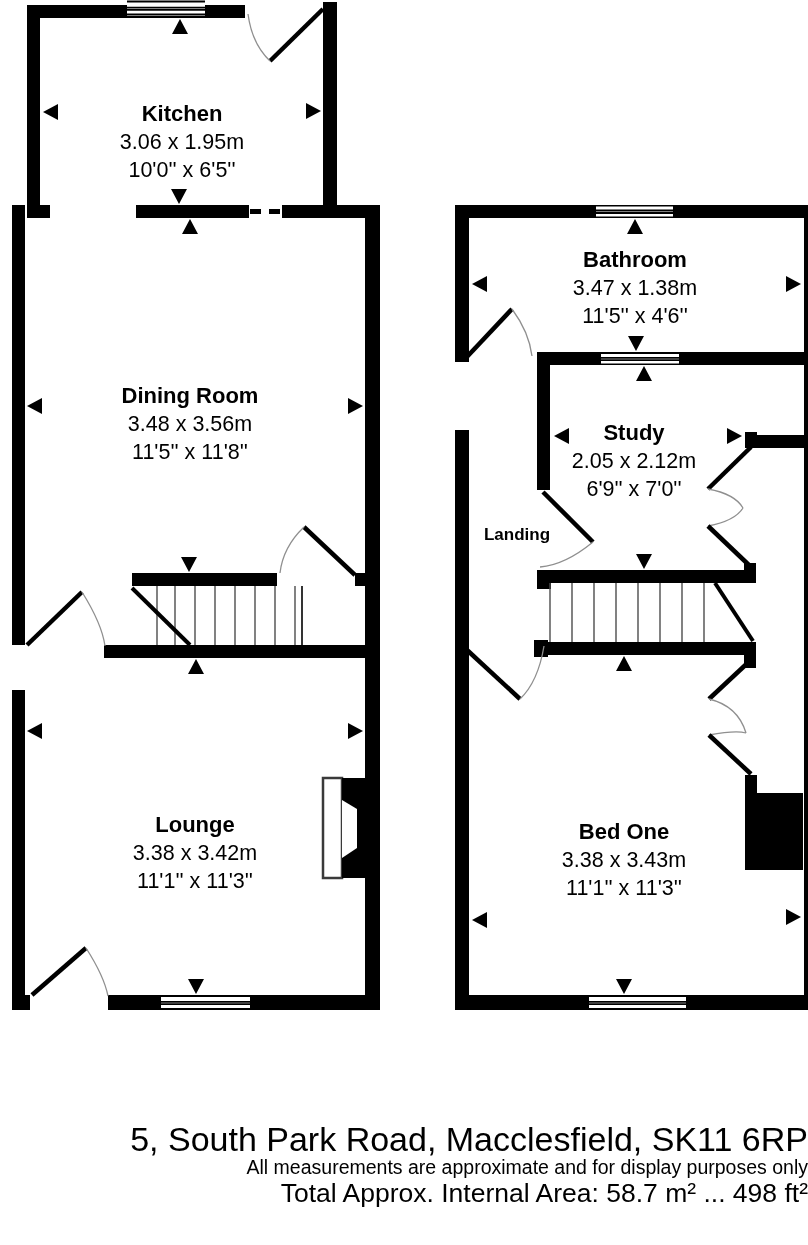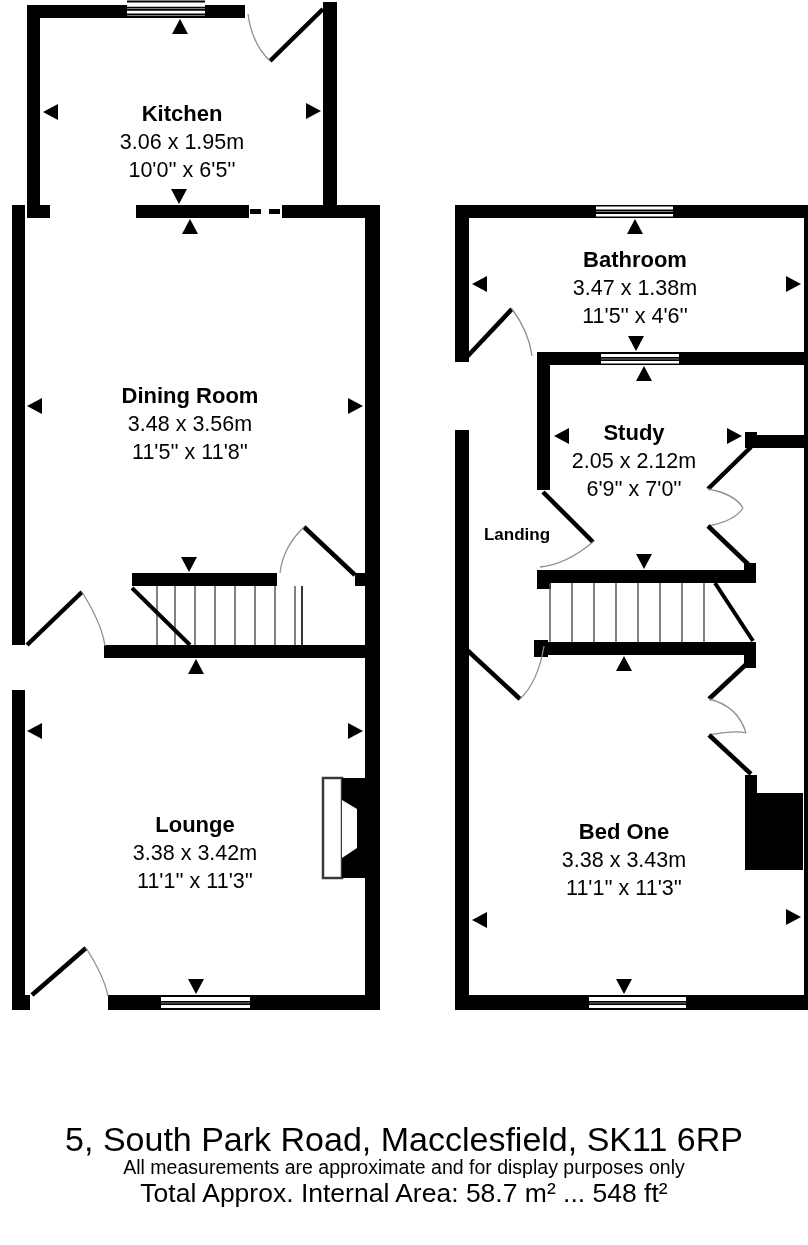--- a/index.html
+++ b/index.html
@@ -11,21 +11,21 @@
   .landing{font-size:17px;font-weight:bold;}
   .wall{fill:#000000;}
   .leaf{stroke:#000000;stroke-width:4.5;fill:none;stroke-linecap:butt;}
   .arc{stroke:#8f8f8f;stroke-width:1.3;fill:none;}
   .tread{stroke:#4d4d4d;stroke-width:1.4;fill:none;}
   .stairedge{stroke:#000;stroke-width:1.6;fill:none;}
   .breakline{stroke:#000;stroke-width:4;fill:none;}
   .win{fill:#ffffff;}
   .winline{stroke:#000;stroke-width:1.8;fill:none;}
   .arrow{fill:#000;}
-  .footer{position:absolute;left:0;width:808px;text-align:center;}
+  .footer{position:absolute;left:0;width:808px;text-align:right;}
   .addr{top:1120px;font-size:34px;}
   .area{top:1178px;font-size:26.5px;}
   .disc{top:1156px;font-size:19.5px;}
 </style>
 </head>
 <body>
 
 <div class="plan-wrap">
 <svg width="808" height="1080" viewBox="0 0 808 1080" xmlns="http://www.w3.org/2000/svg">
 
@@ -205,14 +205,14 @@
       <text class="landing" x="505" y="540">Landing</text>
       <text class="rn" x="612" y="839">Bed One</text>
       <text class="rd" x="612" y="867">3.38 x 3.43m</text>
       <text class="rd" x="612" y="895">11'1'' x 11'3''</text>
     </g>
   </g>
 </svg>
 </div>
 
 <div class="footer addr">5, South Park Road, Macclesfield, SK11 6RP</div>
-<div class="footer area">Total Approx. Internal Area: 58.7 m² ... 548 ft²</div>
+<div class="footer area">Total Approx. Internal Area: 58.7 m² ... 498 ft²</div>
 <div class="footer disc">All measurements are approximate and for display purposes only</div>
 
 </body></html>

